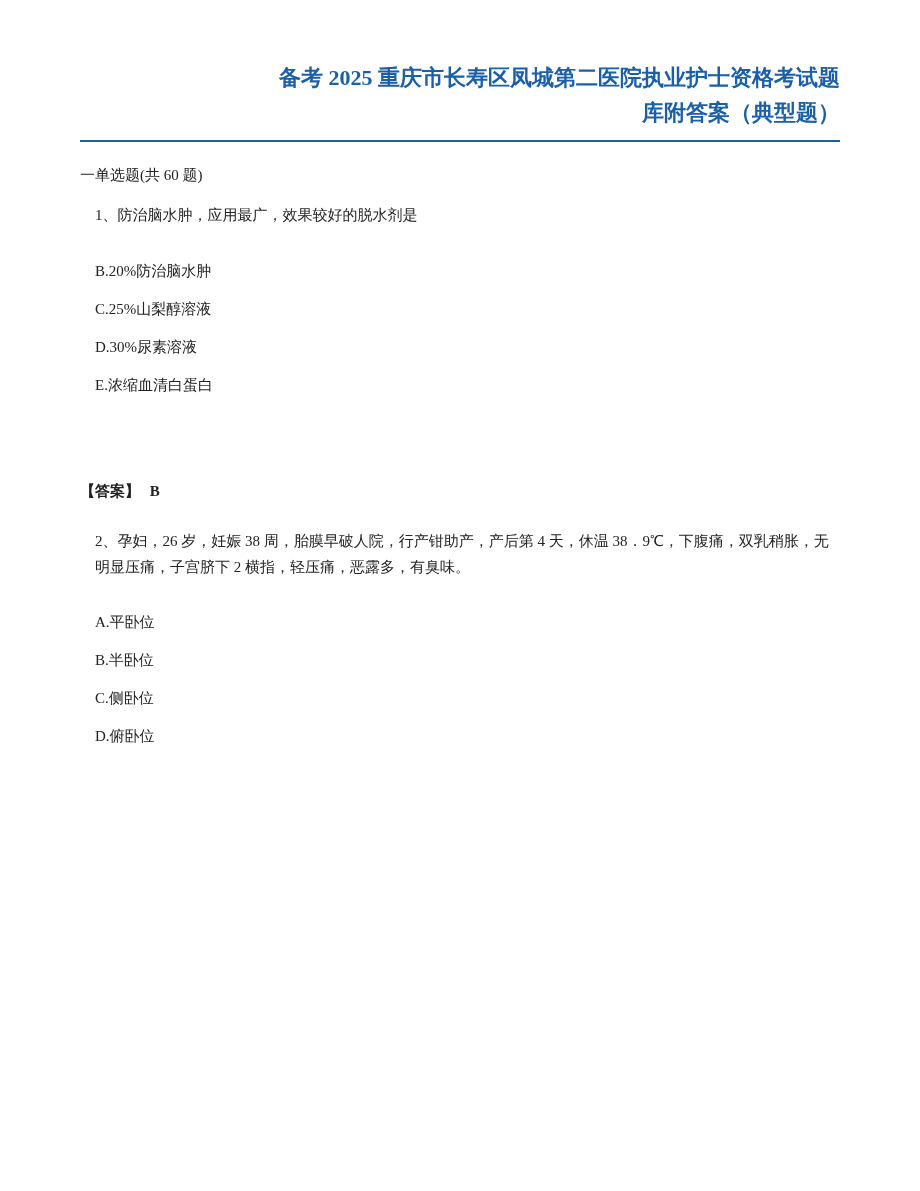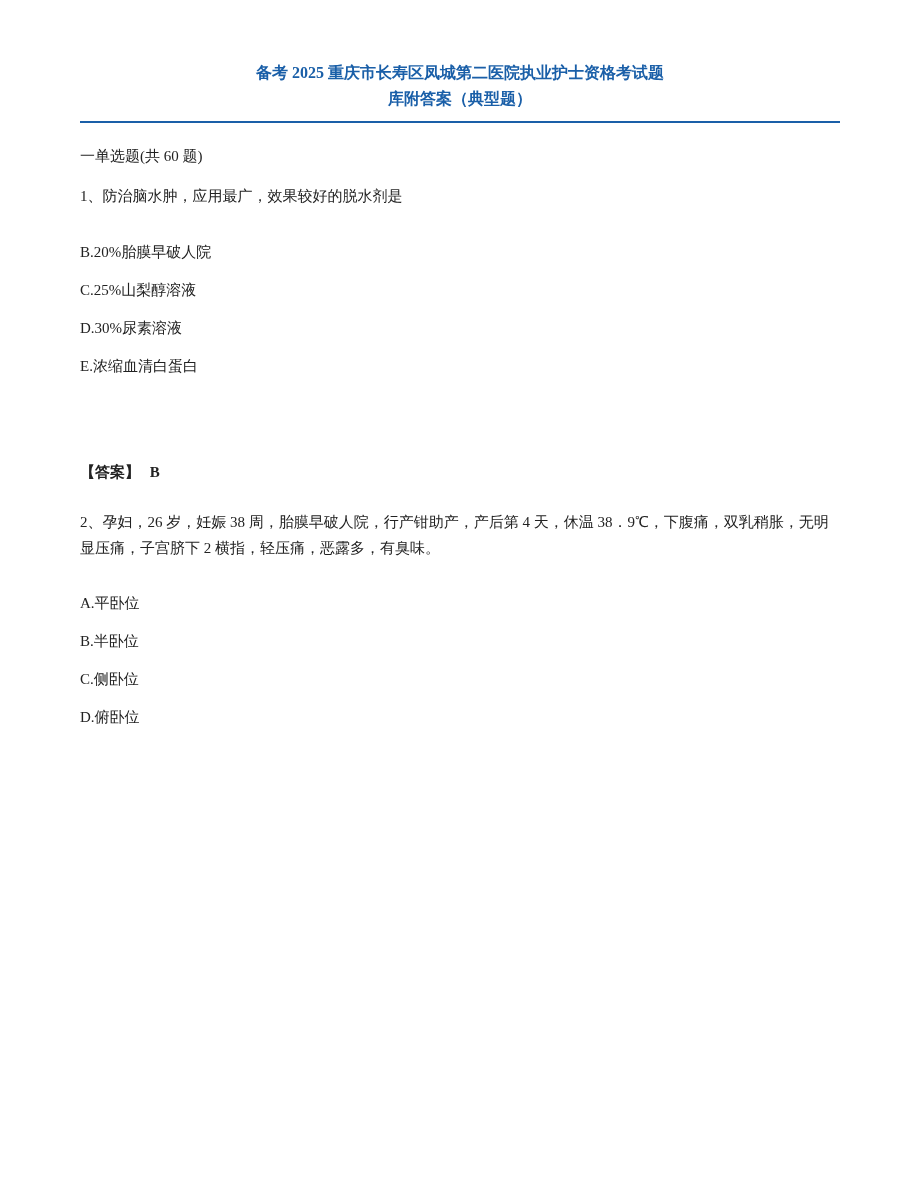--- a/index.html
+++ b/index.html
@@ -10,39 +10,40 @@
     body {
       background: #ffffff;
       font-family: "SimSun", "宋体", "Microsoft YaHei", "微软雅黑", serif;
       font-size: 16px;
       color: #222222;
       width: 920px;
       min-height: 1191px;
       padding: 60px 80px;
     }
     .page-title {
-      text-align: center;
-      font-size: 16px;
+      text-align: right;
+      font-size: 22px;
       font-weight: bold;
       color: #1a5fa8;
       line-height: 1.6;
       margin-bottom: 10px;
     }
     .title-underline {
       border: none;
       border-top: 2px solid #1a5fa8;
       margin-bottom: 24px;
     }
     .section-label {
       font-size: 15px;
       color: #222;
       margin-bottom: 18px;
     }
     .question-block {
       margin-bottom: 18px;
+      margin-left: 15px;
     }
     .question-text {
       font-size: 15px;
       color: #222;
       line-height: 1.7;
       margin-bottom: 10px;
     }
     .option-item {
       font-size: 15px;
       color: #222;
@@ -80,21 +81,21 @@
 
   <hr class="title-underline">
 
   <div class="section-label">一单选题(共 60 题)</div>
 
   <div class="question-block">
     <div class="question-text">1、防治脑水肿，应用最广，效果较好的脱水剂是</div>
 
     <div class="divider-space"></div>
 
-    <div class="option-item">B.20%胎膜早破人院</div>
+    <div class="option-item">B.20%防治脑水肿</div>
     <div class="option-item">C.25%山梨醇溶液</div>
     <div class="option-item">D.30%尿素溶液</div>
     <div class="option-item">E.浓缩血清白蛋白</div>
   </div>
 
   <div class="divider-space"></div>
   <div class="divider-space"></div>
 
   <div class="answer-block">
     <span class="answer-label">【答案】</span>

